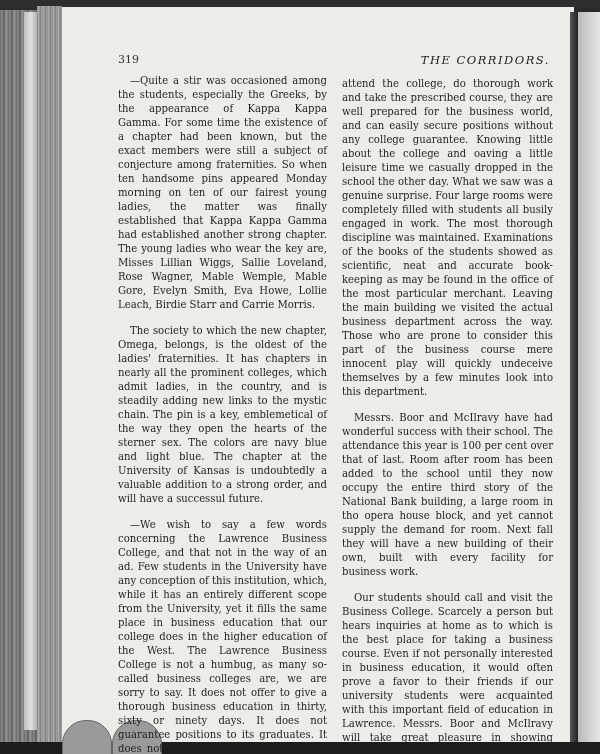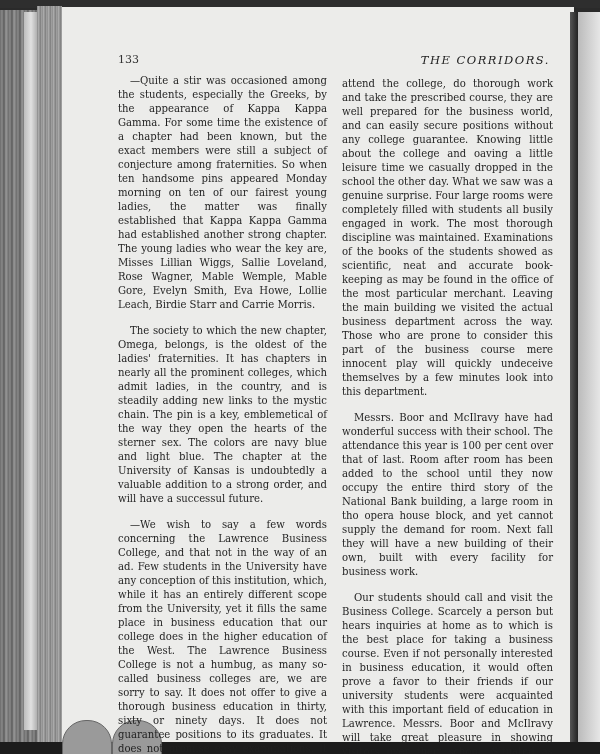--- a/index.html
+++ b/index.html
@@ -68,21 +68,21 @@
 <div class="right-shadow"></div>
 <div class="next-page"></div>
 <div class="bottom-dark"></div>
 
 <div class="thumbs">
   <div class="thumb a"></div>
   <div class="thumb b"></div>
 </div>
 
 <div class="running-head">
-  <span class="page-number">133</span>
+  <span class="page-number">319</span>
   <div class="head-title">THE CORRIDORS.</div>
 </div>
 
 <div class="col left">
   <p>—Quite a stir was occasioned among the students, especially the Greeks, by the appearance of Kappa Kappa Gamma. For some time the existence of a chapter had been known, but the exact members were still a subject of conjecture among fraternities. So when ten handsome pins appeared Monday morning on ten of our fairest young ladies, the matter was finally established that Kappa Kappa Gamma had established another strong chapter. The young ladies who wear the key are, Misses Lillian Wiggs, Sallie Loveland, Rose Wagner, Mable Wemple, Mable Gore, Evelyn Smith, Eva Howe, Lollie Leach, Birdie Starr and Carrie Morris.</p>
   <p>The society to which the new chapter, Omega, belongs, is the oldest of the ladies' fraternities. It has chapters in nearly all the prominent colleges, which admit ladies, in the country, and is steadily adding new links to the mystic chain. The pin is a key, emblemetical of the way they open the hearts of the sterner sex. The colors are navy blue and light blue. The chapter at the University of Kansas is undoubtedly a valuable addition to a strong order, and will have a successul future.</p>
   <p>—We wish to say a few words concerning the Lawrence Business College, and that not in the way of an ad. Few students in the University have any conception of this institution, which, while it has an entirely different scope from the University, yet it fills the same place in business education that our college does in the higher education of the West. The Lawrence Business College is not a humbug, as many so-called business colleges are, we are sorry to say. It does not offer to give a thorough business education in thirty, sixty or ninety days. It does not guarantee positions to its graduates. It does not promise easy examinations. It does not make money the price of its diplomas. It tells young men that if they will</p>
 </div>
 
 <div class="col right">

